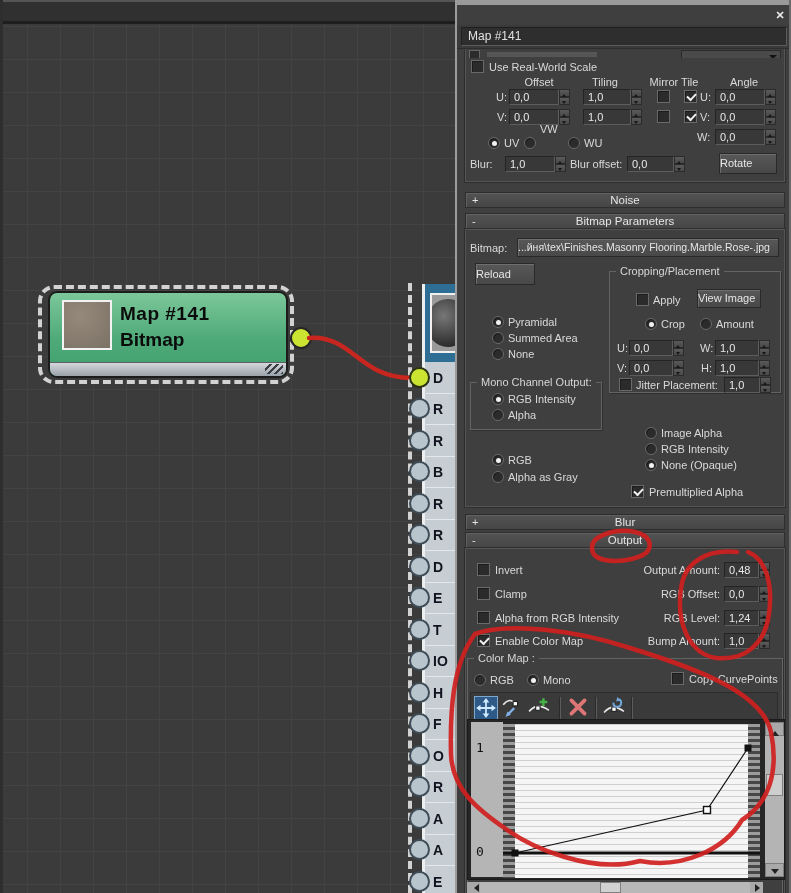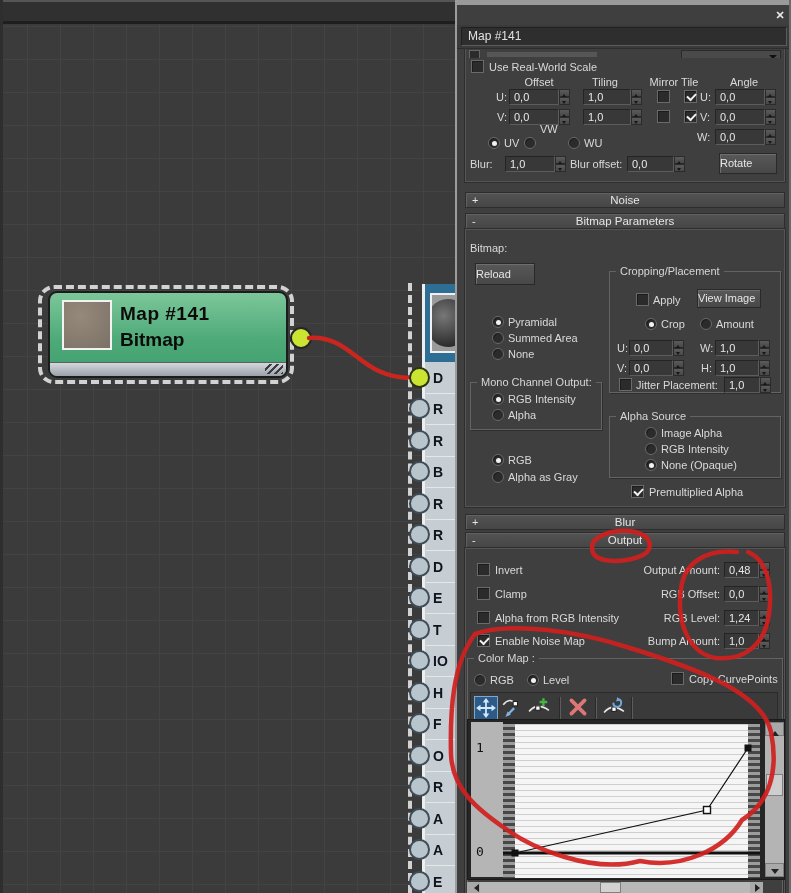--- a/index.html
+++ b/index.html
@@ -331,20 +331,21 @@
     <span class="roll-state">+</span>
     <span>Noise</span>
   </div>
   <div class="roll-h" style="top:213px">
     <span class="roll-state">-</span>
     <span>Bitmap Parameters</span>
   </div>
   <div class="roll-b" style="top:229px;height:278px"></div>
 
   <div class="lbl" style="left:13px;top:242px">Bitmap:</div>
+  <div class="btn" style="left:60px;top:238px;width:262px;height:19px;line-height:17px;font-size:10.5px;white-space:nowrap;overflow:hidden">...йня\tex\Finishes.Masonry Flooring.Marble.Rose-.jpg</div>
   <div class="btn" style="left:18px;top:263px;width:60px;height:22px;line-height:20px">Reload</div>
 
   <div class="rad on" style="left:35px;top:316px"></div>
   <div class="lbl" style="left:51px;top:316px">Pyramidal</div>
   <div class="rad" style="left:35px;top:332px"></div>
   <div class="lbl" style="left:51px;top:332px">Summed Area</div>
   <div class="rad" style="left:35px;top:348px"></div>
   <div class="lbl" style="left:51px;top:348px">None</div>
 
   <div class="grp" style="left:13px;top:382px;width:132px;height:48px">
@@ -395,23 +396,20 @@
       <div class="dn"></div>
     </div>
   <div class="cb" style="left:162px;top:378px"></div>
   <div class="lbl" style="left:179px;top:379px">Jitter Placement:</div>
   <div class="fld" style="left:267px;top:377px;width:36px">1,0</div>
   <div class="spin" style="left:303px;top:377px">
       <div class="up"></div>
       <div class="dn"></div>
     </div>
 
-  <div class="grp" style="left:152px;top:416px;width:172px;height:62px">
-    <div class="grp-t">Alpha Source</div>
-  </div>
   <div class="rad" style="left:188px;top:427px"></div>
   <div class="lbl" style="left:204px;top:427px">Image Alpha</div>
   <div class="rad" style="left:188px;top:443px"></div>
   <div class="lbl" style="left:204px;top:443px">RGB Intensity</div>
   <div class="rad on" style="left:188px;top:459px"></div>
   <div class="lbl" style="left:204px;top:459px">None (Opaque)</div>
 
   <div class="cb on" style="left:174px;top:485px"></div>
   <div class="lbl" style="left:192px;top:486px">Premultiplied Alpha</div>
 
@@ -425,21 +423,21 @@
   </div>
   <div class="roll-b" style="top:548px;height:345px;border-bottom:none"></div>
 
   <div class="cb" style="left:20px;top:563px"></div>
   <div class="lbl" style="left:38px;top:564px">Invert</div>
   <div class="cb" style="left:20px;top:587px"></div>
   <div class="lbl" style="left:38px;top:588px">Clamp</div>
   <div class="cb" style="left:20px;top:611px"></div>
   <div class="lbl" style="left:38px;top:612px">Alpha from RGB Intensity</div>
   <div class="cb on" style="left:20px;top:634px"></div>
-  <div class="lbl" style="left:38px;top:635px">Enable Noise Map</div>
+  <div class="lbl" style="left:38px;top:635px">Enable Color Map</div>
 
   <div class="lbl" style="left:130px;top:564px;width:133px;text-align:right">Output Amount:</div>
   <div class="fld" style="left:267px;top:562px;width:35px">0,48</div>
   <div class="spin" style="left:302px;top:562px">
       <div class="up"></div>
       <div class="dn"></div>
     </div>
   <div class="lbl" style="left:130px;top:588px;width:133px;text-align:right">RGB Offset:</div>
   <div class="fld" style="left:267px;top:586px;width:35px">0,0</div>
   <div class="spin" style="left:302px;top:586px">
@@ -458,21 +456,21 @@
       <div class="up"></div>
       <div class="dn"></div>
     </div>
 
   <div class="grp" style="left:10px;top:658px;width:316px;height:235px;border-bottom:none">
     <div class="grp-t">Color Map :</div>
   </div>
   <div class="rad" style="left:17px;top:674px"></div>
   <div class="lbl" style="left:33px;top:674px">RGB</div>
   <div class="rad on" style="left:70px;top:674px"></div>
-  <div class="lbl" style="left:86px;top:674px">Level</div>
+  <div class="lbl" style="left:86px;top:674px">Mono</div>
   <div class="cb" style="left:214px;top:672px"></div>
   <div class="lbl" style="left:232px;top:673px">Copy CurvePoints</div>
 
   <div class="cm-toolbar">
     <div class="tbtn sel" style="left:3px">
       <svg width="22" height="22" viewBox="0 0 20 20">
           <path d="M10 1 L13 5 H7 Z M10 19 L13 15 H7 Z M1 10 L5 7 V13 Z M19 10 L15 7 V13 Z" fill="#cfe9ff"></path>
           <path d="M10 4 V16 M4 10 H16" stroke="#cfe9ff" stroke-width="1.6"></path>
         </svg>
     </div>

